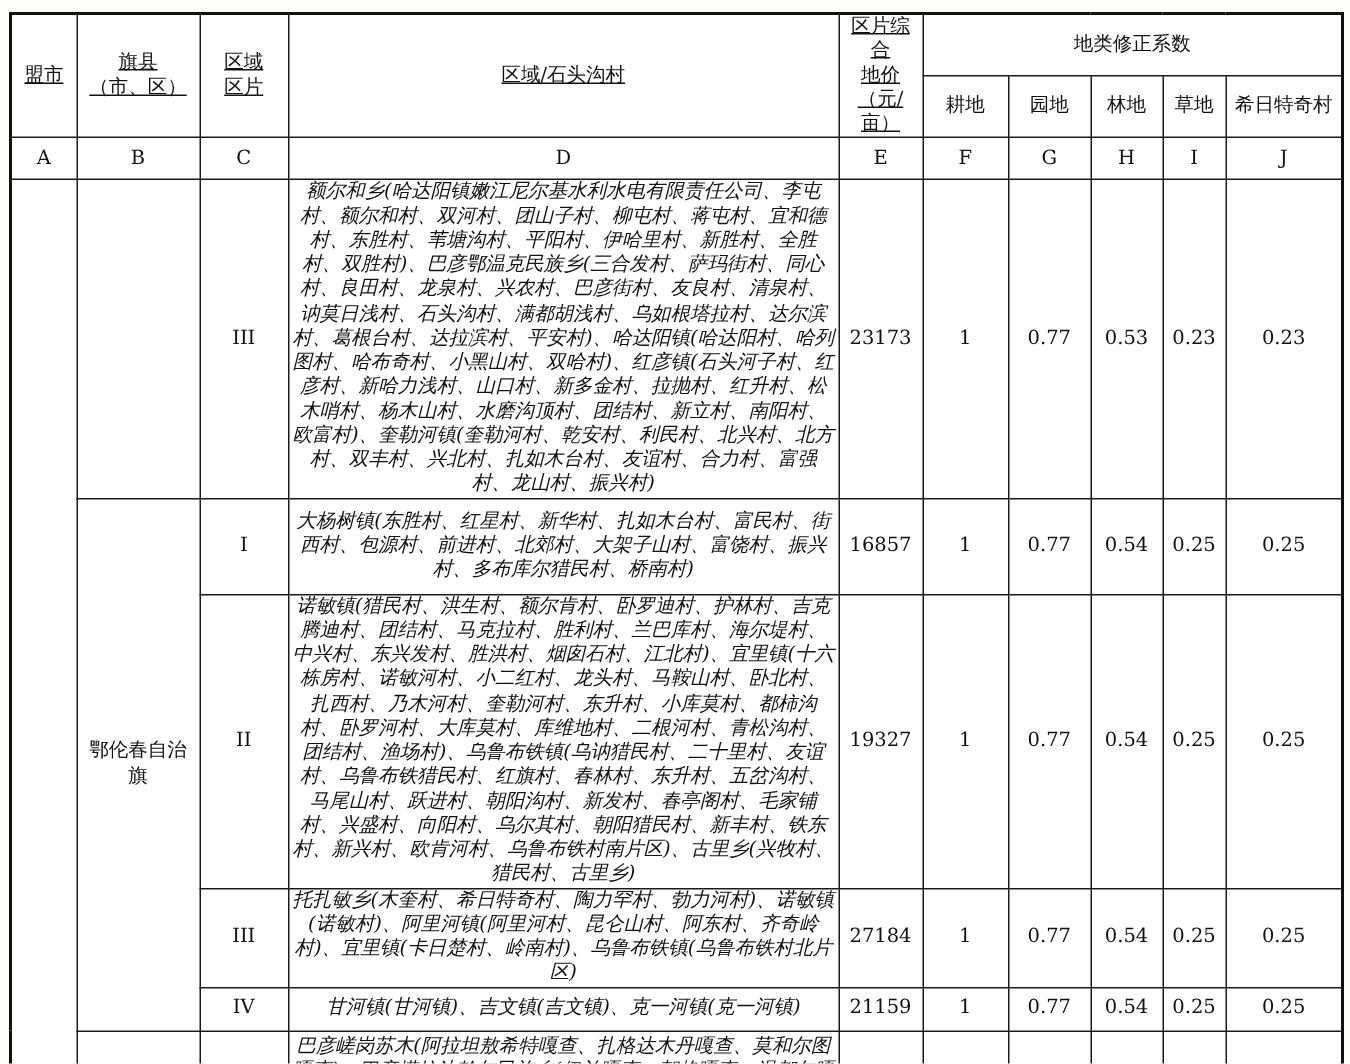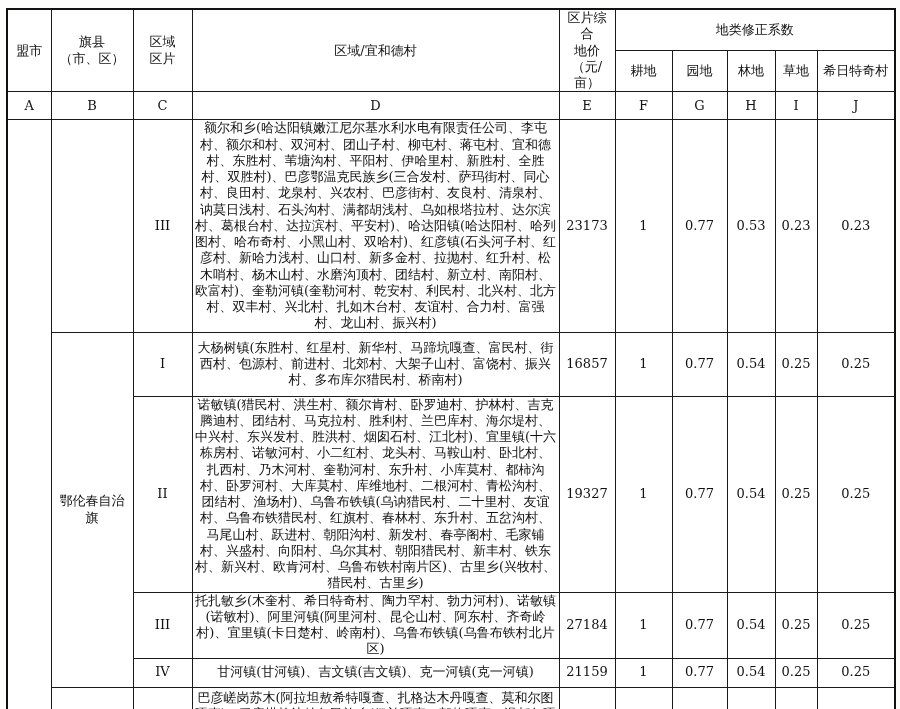--- a/index.html
+++ b/index.html
@@ -27,26 +27,27 @@
     border: 1px solid #1a1a1a;
     padding: 0 2px;
     font-weight: normal;
     text-align: center;
     vertical-align: middle;
     font-size: 13px;
     line-height: 1.25;
     overflow: hidden;
   }
   table.zone-table { border: 2px solid #111; }
-  .hdr { white-space: pre-line; }
+  .hdr { white-space: pre-line; text-decoration: underline; }
   td.desc {
     text-align: justify;
     font-size: 12px;
     line-height: 16px;
     padding: 2px 3px;
+    font-style: italic;
   }
   td.county { font-size: 12.5px; }
   .letters td { height: 26px; }
 </style>
 </head>
 <body>
 
 <div class="page">
   <table class="zone-table">
     <colgroup>
@@ -62,21 +63,21 @@
       <col style="width:78px">
     </colgroup>
 
     <tbody>
         <tr style="height:30px">
       <th rowspan="2" class="hdr">盟市</th>
       <th rowspan="2" class="hdr">旗县
 （市、区）</th>
       <th rowspan="2" class="hdr">区域
 区片</th>
-      <th rowspan="2" class="hdr">区域/宜和德村</th>
+      <th rowspan="2" class="hdr">区域/石头沟村</th>
       <th rowspan="2" class="hdr">区片综合
 地价
 （元/亩）</th>
       <th colspan="5">地类修正系数</th>
     </tr>
 
     <tr style="height:30px">
       <th>耕地</th>
       <th>园地</th>
       <th>林地</th>
@@ -106,21 +107,21 @@
       <td>1</td>
       <td>0.77</td>
       <td>0.53</td>
       <td>0.23</td>
       <td>0.23</td>
     </tr>
 
     <tr style="height:64px">
       <td rowspan="4" class="county">鄂伦春自治旗</td>
       <td>I</td>
-      <td class="desc">大杨树镇(东胜村、红星村、新华村、马蹄坑嘎查、富民村、街西村、包源村、前进村、北郊村、大架子山村、富饶村、振兴村、多布库尔猎民村、桥南村)</td>
+      <td class="desc">大杨树镇(东胜村、红星村、新华村、扎如木台村、富民村、街西村、包源村、前进村、北郊村、大架子山村、富饶村、振兴村、多布库尔猎民村、桥南村)</td>
       <td>16857</td>
       <td>1</td>
       <td>0.77</td>
       <td>0.54</td>
       <td>0.25</td>
       <td>0.25</td>
     </tr>
 
     <tr style="height:174px">
       <td>II</td>

